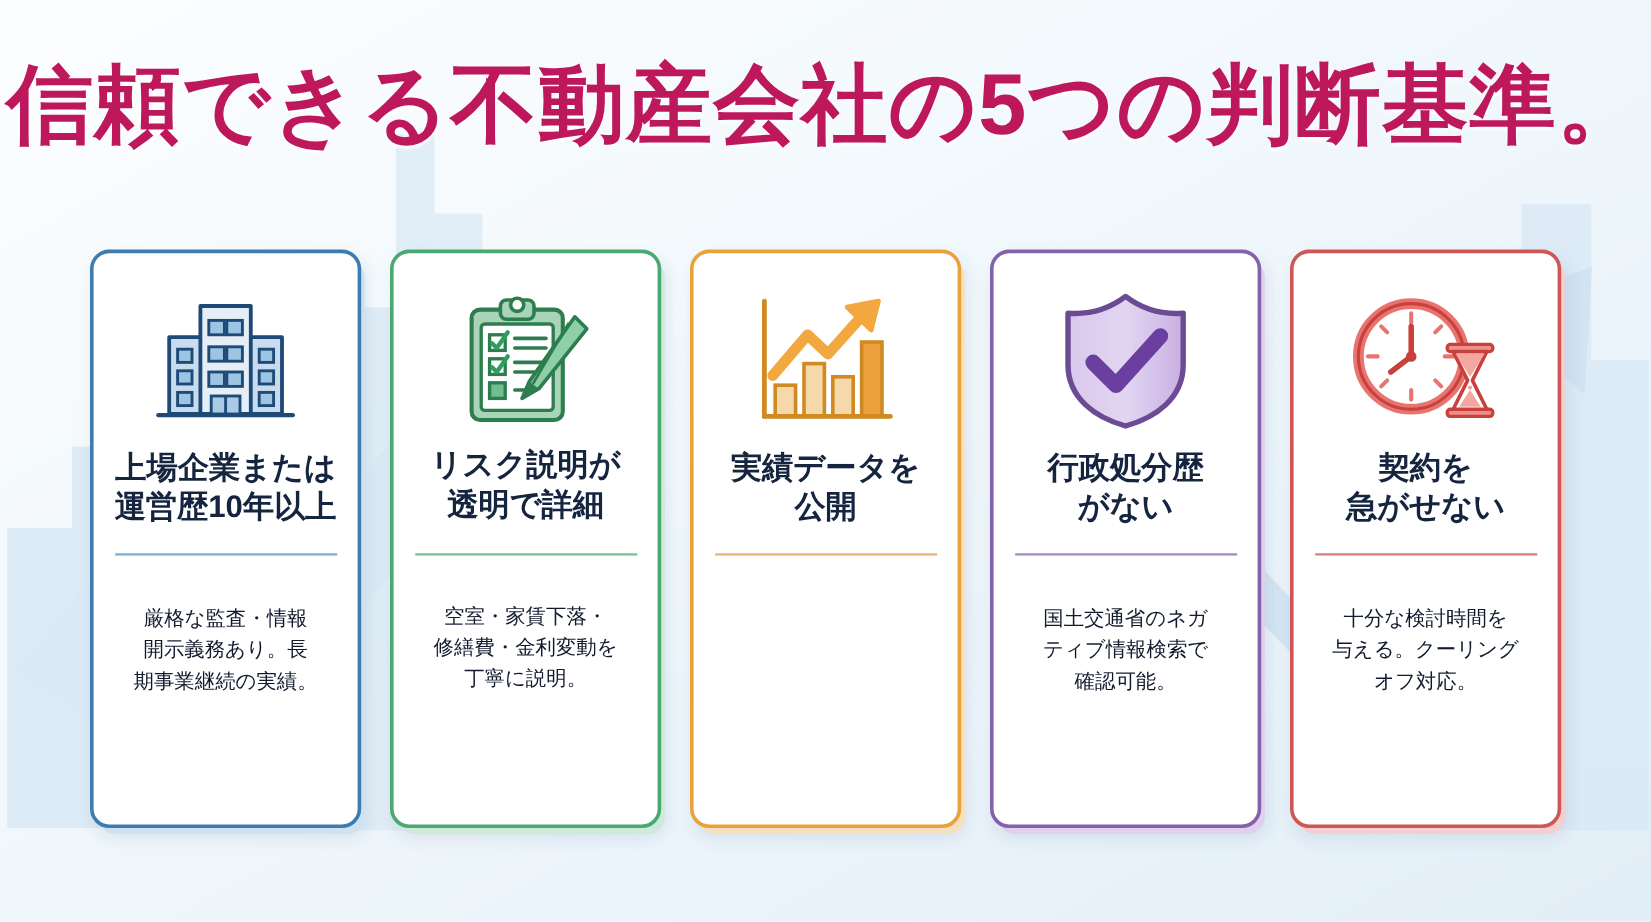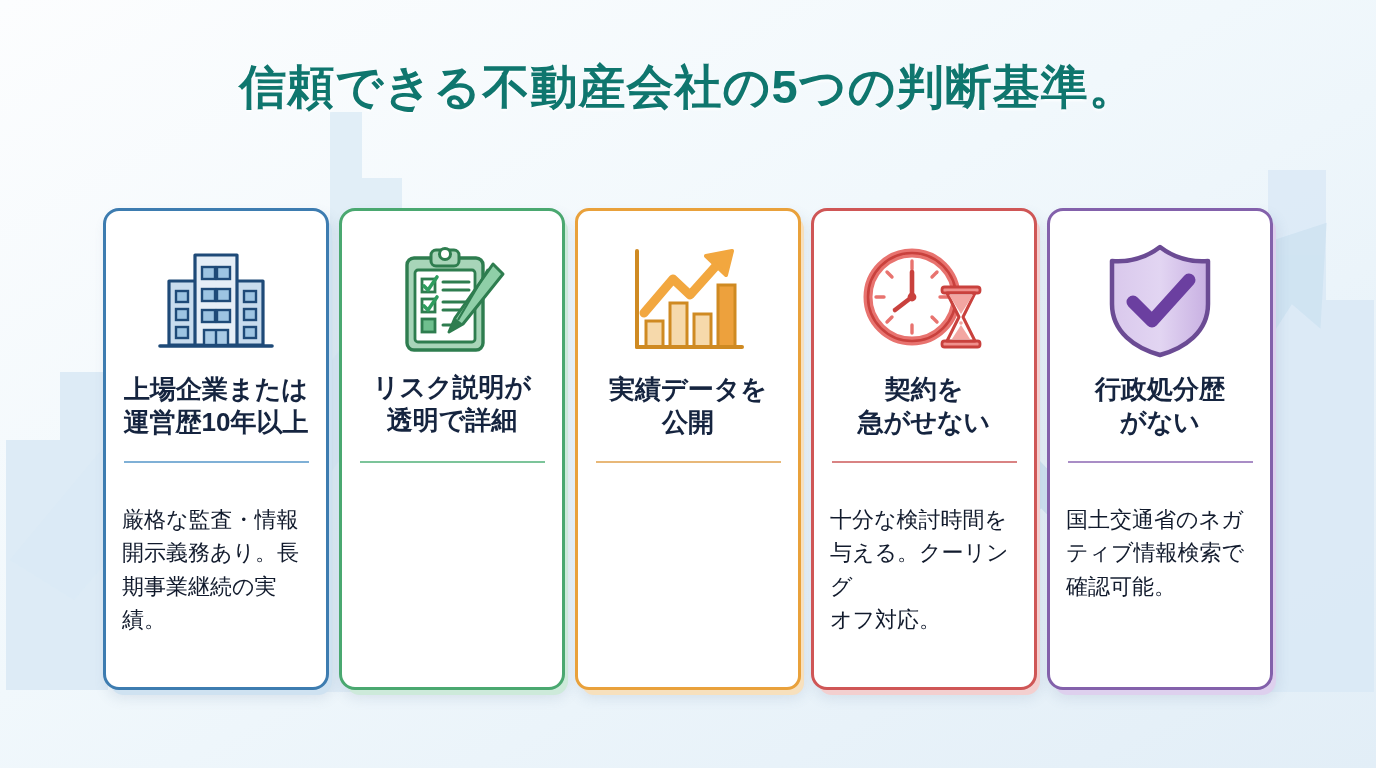--- a/index.html
+++ b/index.html
@@ -12,32 +12,32 @@
 
   
   #bg-decor { position:absolute; inset:0; z-index:0; pointer-events:none; }
 
   
   .title-wrap {
     position:absolute; top:0; left:0; width:1376px; height:175px;
     display:flex; align-items:center; justify-content:center; z-index:3;
   }
   .title {
-    font-size:47px;
+    font-size:72px;
     font-weight:bold;
-    color:#0f766e;
+    color:#be185d;
     letter-spacing:1px;
     white-space:nowrap;
     text-shadow: 0 2px 3px rgba(255,255,255,0.85);
   }
 
   
   .cards {
     position:absolute; top:208px; left:0; width:1376px;
-    display:flex; justify-content:center; gap:10px; z-index:2;
+    display:flex; justify-content:center; gap:24px; z-index:2;
   }
   .card {
     width:226px; height:482px;
     background:#ffffff;
     border-radius:16px;
     border:3px solid #888;
     box-shadow: 4px 6px 12px rgba(90,110,140,0.16);
     display:flex; flex-direction:column; align-items:center;
     padding:26px 14px 16px 14px;
   }
@@ -57,24 +57,24 @@
     white-space:pre-line;
     min-height:72px;
   }
   .divider {
     width:185px; height:2px; margin:16px 0 0 0;
     background:#9aa;
     flex:0 0 auto;
   }
   .card-body {
     margin-top:40px;
-    font-size:22px;
+    font-size:17px;
     line-height:1.52;
     color:#111a2c;
-    text-align:left;
+    text-align:center;
     white-space:pre-line;
     width:100%;
     padding:0 2px;
     font-weight:500;
   }
 </style>
 </head>
 <body>
 
 <svg id="bg-decor" viewBox="0 0 1376 768" width="1376" height="768" preserveAspectRatio="none">
@@ -188,40 +188,65 @@
         <g transform="rotate(0)">
           <path d="M 100 20 L 110 30 L 70 80 L 56 88 L 62 74 Z" fill="#8fcfa8" stroke="#2e7d4f" stroke-width="3" stroke-linejoin="round"></path>
           <path d="M 62 74 L 70 80 L 56 88 Z" fill="#2e7d4f"></path>
           <line x1="95" y1="25" x2="65" y2="76" stroke="#2e7d4f" stroke-width="2.2"></line>
         </g>
       </svg>
     </div>
     <div class="card-title">リスク説明が
 透明で詳細</div>
     <div class="divider" style="background: rgb(124, 196, 154);"></div>
-  </div>
-
-  <div class="card" style="border-color: rgb(233, 161, 59); box-shadow: rgb(247, 224, 189) 5px 7px 0px -2px, rgba(80, 105, 140, 0.14) 4px 8px 14px; border-radius: 14px;">
+    <div class="card-body">空室・家賃下落・
+修繕費・金利変動を
+丁寧に説明。</div>
+  </div>
+
+  <div class="card" style="border-color: rgb(233, 161, 59); box-shadow: rgb(247, 224, 189) 5px 7px 0px -2px, rgba(80, 105, 140, 0.14) 4px 8px 14px;">
     <div class="icon-box">
       <svg width="120" height="112" viewBox="0 0 120 112">
         <g fill="#f6d9ab" stroke="#cf8a22" stroke-width="3">
           <rect x="18" y="76" width="17" height="26"></rect>
           <rect x="42" y="58" width="17" height="44"></rect>
           <rect x="66" y="69" width="17" height="33"></rect>
           <rect x="90" y="40" width="17" height="62" fill="#eda13d"></rect>
         </g>
         <line x1="9" y1="6" x2="9" y2="102" stroke="#cf8a22" stroke-width="4" stroke-linecap="round"></line>
         <line x1="9" y1="102" x2="114" y2="102" stroke="#cf8a22" stroke-width="4" stroke-linecap="round"></line>
         <path d="M 16 68 L 45 34 L 62 50 L 96 12" fill="none" stroke="#f2a73f" stroke-width="9" stroke-linecap="round" stroke-linejoin="round"></path>
         <path d="M 104 6 L 78 11 L 98 30 Z" fill="#f2a73f" stroke="#f2a73f" stroke-width="4" stroke-linejoin="round"></path>
       </svg>
     </div>
     <div class="card-title">実績データを
 公開</div>
     <div class="divider" style="background: rgb(232, 184, 120);"></div>
+  </div>
+
+  <div class="card" style="border-color: rgb(131, 97, 171); box-shadow: rgb(222, 208, 238) 5px 7px 0px -2px, rgba(80, 105, 140, 0.14) 4px 8px 14px;">
+    <div class="icon-box">
+      <svg width="114" height="118" viewBox="0 0 114 118">
+        <defs>
+          <linearGradient id="shieldGrad" x1="0" y1="0" x2="1" y2="0">
+            <stop offset="0%" stop-color="#d9c8ec"></stop>
+            <stop offset="50%" stop-color="#e2d5f2"></stop>
+            <stop offset="100%" stop-color="#c8b0e2"></stop>
+          </linearGradient>
+        </defs>
+        <path d="M 57 5 C 40 18 22 20 9 19 L 9 62 C 9 90 32 106 57 113 C 82 106 105 90 105 62 L 105 19 C 92 20 74 18 57 5 Z" fill="url(#shieldGrad)" stroke="#6b4b94" stroke-width="4.5" stroke-linejoin="round"></path>
+        <polyline points="30,60 49,79 86,38" fill="none" stroke="#6b3fa0" stroke-width="13" stroke-linecap="round" stroke-linejoin="round"></polyline>
+      </svg>
+    </div>
+    <div class="card-title">行政処分歴
+がない</div>
+    <div class="divider" style="background: rgb(169, 141, 198);"></div>
+    <div class="card-body">国土交通省のネガ
+ティブ情報検索で
+確認可能。</div>
   </div>
 
   <div class="card" style="border-color: rgb(207, 86, 86); box-shadow: rgb(243, 207, 207) 5px 7px 0px -2px, rgba(80, 105, 140, 0.14) 4px 8px 14px;">
     <div class="icon-box">
       <svg width="124" height="112" viewBox="0 0 124 112">
         <circle cx="50" cy="52" r="44" fill="#ffffff" stroke="#e8736f" stroke-width="9"></circle>
         <circle cx="50" cy="52" r="44" fill="none" stroke="#c9413d" stroke-width="2.6"></circle>
         <circle cx="50" cy="52" r="35" fill="none" stroke="#ffffff" stroke-width="1"></circle>
         <g stroke="#e8736f" stroke-width="3.4" stroke-linecap="round">
           <line x1="50" y1="16" x2="50" y2="24"></line>
@@ -247,35 +272,13 @@
       </svg>
     </div>
     <div class="card-title">契約を
 急がせない</div>
     <div class="divider" style="background: rgb(217, 131, 131);"></div>
     <div class="card-body">十分な検討時間を
 与える。クーリング
 オフ対応。</div>
   </div>
 
-  <div class="card" style="border-color: rgb(131, 97, 171); box-shadow: rgb(222, 208, 238) 5px 7px 0px -2px, rgba(80, 105, 140, 0.14) 4px 8px 14px;">
-    <div class="icon-box">
-      <svg width="114" height="118" viewBox="0 0 114 118">
-        <defs>
-          <linearGradient id="shieldGrad" x1="0" y1="0" x2="1" y2="0">
-            <stop offset="0%" stop-color="#d9c8ec"></stop>
-            <stop offset="50%" stop-color="#e2d5f2"></stop>
-            <stop offset="100%" stop-color="#c8b0e2"></stop>
-          </linearGradient>
-        </defs>
-        <path d="M 57 5 C 40 18 22 20 9 19 L 9 62 C 9 90 32 106 57 113 C 82 106 105 90 105 62 L 105 19 C 92 20 74 18 57 5 Z" fill="url(#shieldGrad)" stroke="#6b4b94" stroke-width="4.5" stroke-linejoin="round"></path>
-        <polyline points="30,60 49,79 86,38" fill="none" stroke="#6b3fa0" stroke-width="13" stroke-linecap="round" stroke-linejoin="round"></polyline>
-      </svg>
-    </div>
-    <div class="card-title">行政処分歴
-がない</div>
-    <div class="divider" style="background: rgb(169, 141, 198);"></div>
-    <div class="card-body">国土交通省のネガ
-ティブ情報検索で
-確認可能。</div>
-  </div>
-
 </div>
 
 </body></html>

